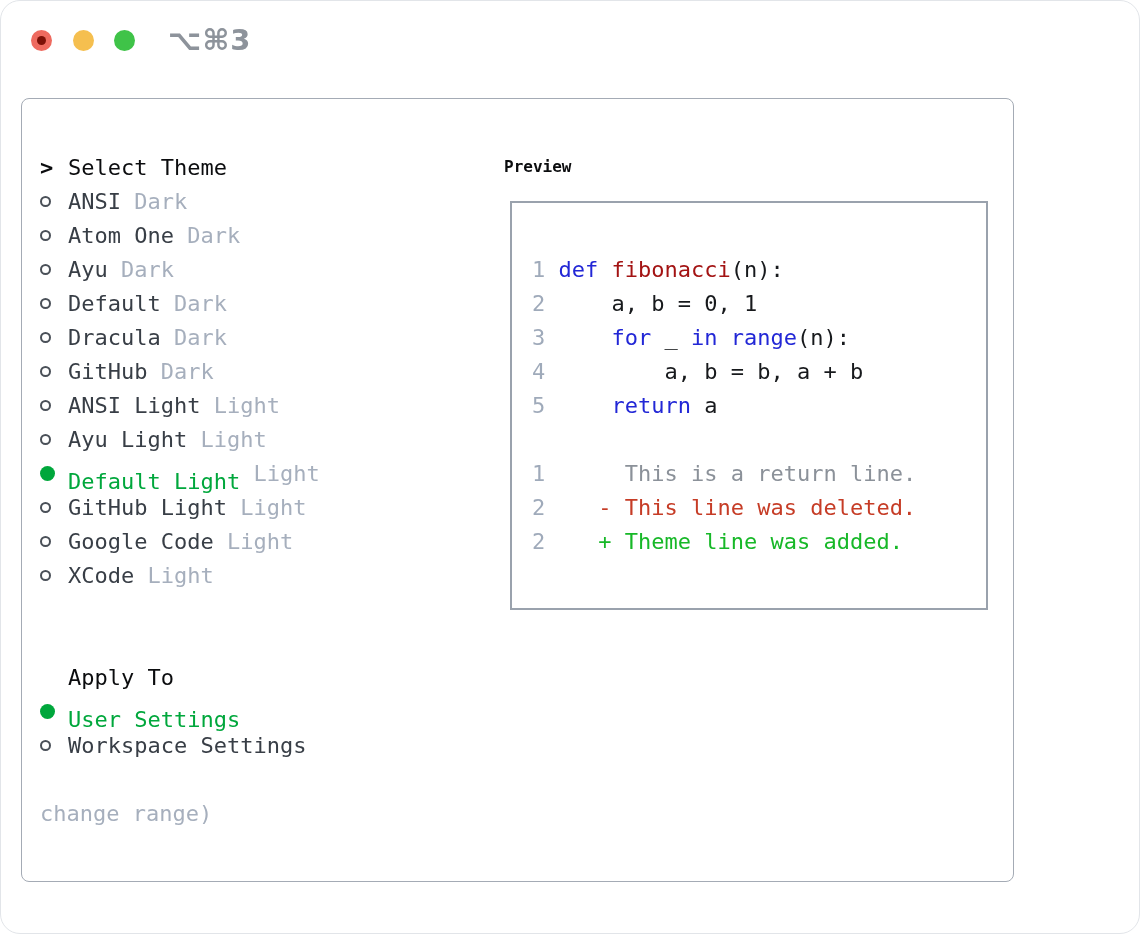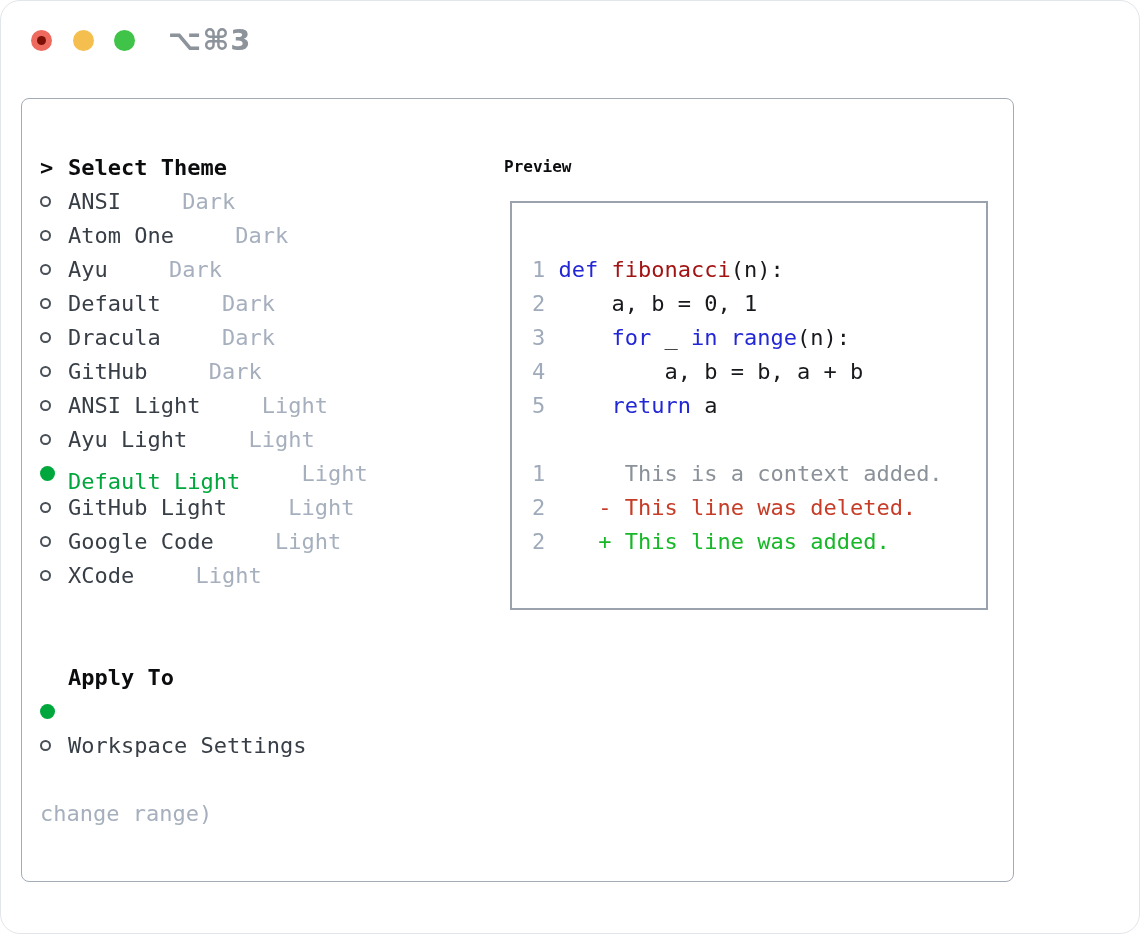--- a/index.html
+++ b/index.html
@@ -34,25 +34,25 @@
   
   .panel{
     position:absolute;left:20px;top:97px;width:993px;height:784px;
     border:1.5px solid var(--border-panel);border-radius:8px;background:#fff;
   }
   
   .left-col{position:absolute;left:18px;top:51px;width:440px;}
   .row{display:flex;align-items:center;height:34px;font-size:22px;color:var(--text-dark);white-space:pre;}
   .row .marker{flex:0 0 28px;display:flex;align-items:center;}
   .prompt{font-weight:bold;color:var(--text-black);}
-  .hdr{font-weight:bold;color:var(--text-black);}
+  .hdr{font-weight:normal;color:var(--text-black);}
   .radio{width:11px;height:11px;border:2px solid var(--ring);border-radius:50%;display:inline-block;}
   .radio.on{width:15px;height:15px;border:none;background:var(--accent-green);}
   .sel{color:var(--accent-green);margin-top:16px;}
-  .badge{color:var(--muted);margin-left:48px;}
+  .badge{color:var(--muted);}
   .hint{color:var(--muted);}
   .spacer{height:34px;}
   
   .preview-title{
     position:absolute;left:482px;top:51px;height:34px;line-height:34px;
     font-size:16px;font-weight:bold;color:var(--text-black);
   }
   .preview-box{
     position:absolute;left:488px;top:102px;width:478px;height:409px;
     border:2px solid var(--border-preview);background:#fff;
@@ -91,31 +91,31 @@
         <div class="row"><span class="marker"><span class="radio"></span></span><span>GitHub</span><span class="badge"> Dark</span></div>
         <div class="row"><span class="marker"><span class="radio"></span></span><span>ANSI Light</span><span class="badge"> Light</span></div>
         <div class="row"><span class="marker"><span class="radio"></span></span><span>Ayu Light</span><span class="badge"> Light</span></div>
         <div class="row"><span class="marker"><span class="radio on"></span></span><span class="sel">Default Light</span><span class="badge"> Light</span></div>
         <div class="row"><span class="marker"><span class="radio"></span></span><span>GitHub Light</span><span class="badge"> Light</span></div>
         <div class="row"><span class="marker"><span class="radio"></span></span><span>Google Code</span><span class="badge"> Light</span></div>
         <div class="row"><span class="marker"><span class="radio"></span></span><span>XCode</span><span class="badge"> Light</span></div>
         <div class="spacer"></div>
         <div class="spacer"></div>
         <div class="row"><span class="marker"></span><span class="hdr">Apply To</span></div>
-        <div class="row"><span class="marker"><span class="radio on"></span></span></div>
+        <div class="row"><span class="marker"><span class="radio on"></span></span><span class="sel">User Settings</span></div>
         <div class="row"><span class="marker"><span class="radio"></span></span><span>Workspace Settings</span></div>
         <div class="spacer"></div>
         <div class="row hint">change range)</div>
       </div>
     <div class="preview-title">Preview</div>
     <div class="preview-box" id="previewbox">
         <div class="pline"><span class="ln">1</span><span class="tx"> </span><span class="kw">def</span><span class="tx"> </span><span class="fn">fibonacci</span><span class="tx">(n):</span></div>
         <div class="pline"><span class="ln">2</span><span class="tx">     a, b = 0, 1</span></div>
         <div class="pline"><span class="ln">3</span><span class="tx">     </span><span class="kw">for</span><span class="tx"> _ </span><span class="kw">in</span><span class="tx"> </span><span class="kw">range</span><span class="tx">(n):</span></div>
         <div class="pline"><span class="ln">4</span><span class="tx">         a, b = b, a + b</span></div>
         <div class="pline"><span class="ln">5</span><span class="tx">     </span><span class="kw">return</span><span class="tx"> a</span></div>
         <div class="pline"></div>
-        <div class="pline"><span class="ln">1</span><span class="tx">      </span><span class="ctx">This is a context added.</span></div>
+        <div class="pline"><span class="ln">1</span><span class="tx">      </span><span class="ctx">This is a return line.</span></div>
         <div class="pline"><span class="ln">2</span><span class="tx">    </span><span class="del">- This line was deleted.</span></div>
-        <div class="pline"><span class="ln">2</span><span class="tx">    </span><span class="add">+ This line was added.</span></div>
+        <div class="pline"><span class="ln">2</span><span class="tx">    </span><span class="add">+ Theme line was added.</span></div>
       </div>
   </div>
 </div>
 
 </body></html>

